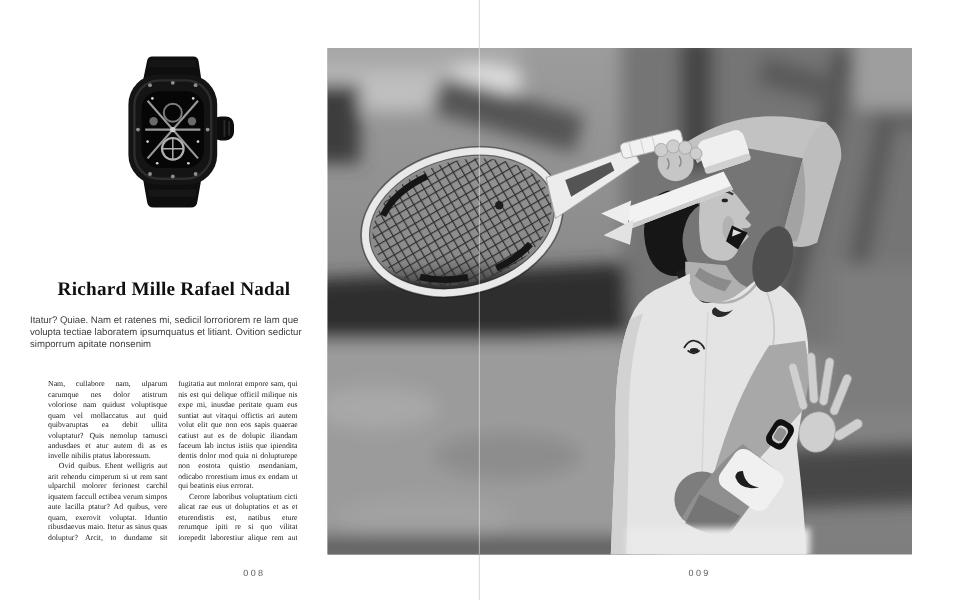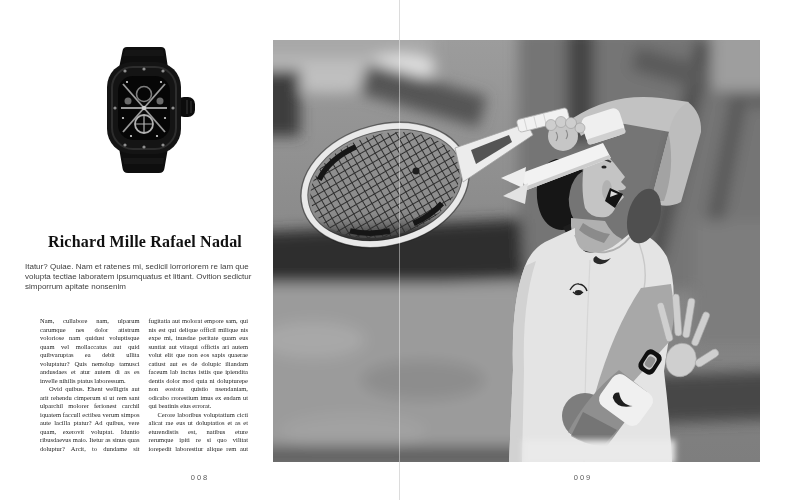--- a/index.html
+++ b/index.html
@@ -15,21 +15,21 @@
          font-size:16px;font-weight:600;letter-spacing:.2px;color:#101010;}
   .subtitle{position:absolute;left:25px;top:262px;width:240px;text-align:left;
             font-family:"Liberation Sans",sans-serif;font-size:8px;line-height:9.8px;color:#3d3d3d;}
   .bodytext{position:absolute;left:40px;top:317px;width:208px;height:142px;overflow:hidden;
             column-count:2;column-gap:9px;column-fill:auto;
             font-size:6.5px;line-height:8.5px;text-align:justify;color:#1c1c1c;}
   .bodytext p{margin:0;}
   .bodytext p + p{text-indent:9px;}
   .pagenum{position:absolute;top:473px;width:400px;text-align:center;
            font-family:"Liberation Sans",sans-serif;font-size:7.5px;letter-spacing:2px;color:#5a5a5a;}
-  .pagenum.left{left:0;}
+  .pagenum.left{left:12px;}
   .pagenum.right{left:383px;}
   
   .photo{position:absolute;left:273px;top:40px;width:487px;height:422px;z-index:2;background:#8a8a8a;}
   .photo svg{display:block;}
 </style>
 </head>
 <body>
 
 <div class="spread">
 

